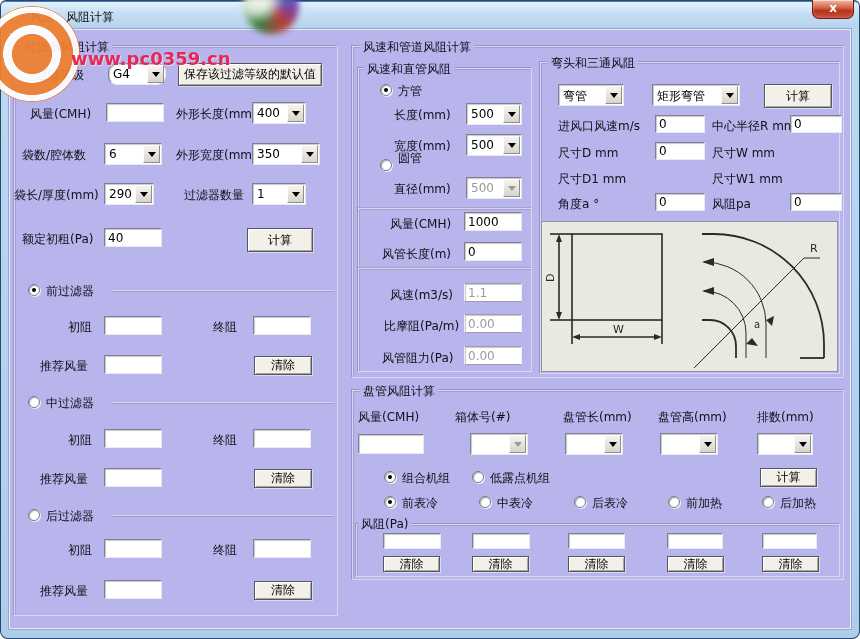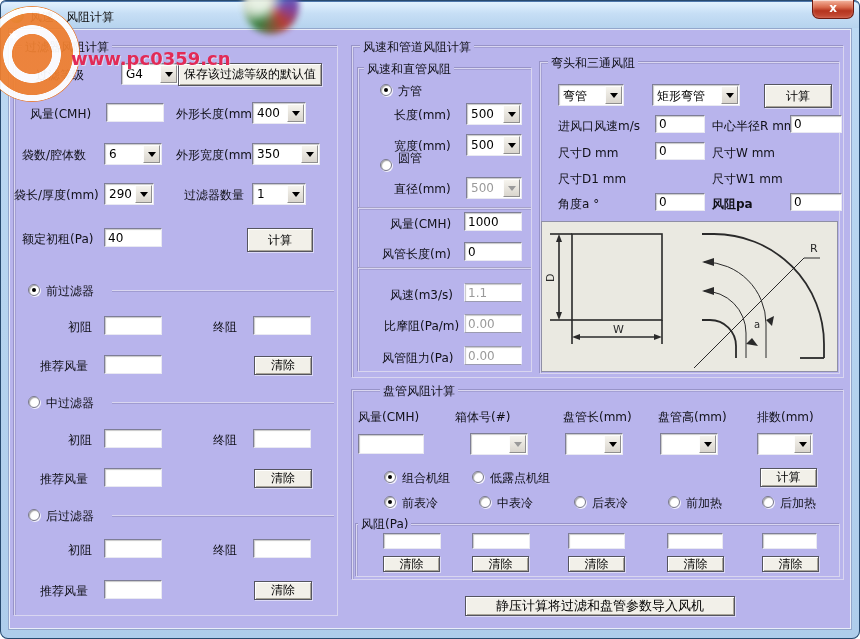--- a/index.html
+++ b/index.html
@@ -91,21 +91,21 @@
     <div class="title-icon"></div>
     <div class="title-text">风速、风阻计算</div>
   </div>
   <div class="close-btn">x</div>
   <div class="client"></div>
 
   <div class="grp" style="left:14px;top:46px;width:324px;height:570px;"></div>
   <div class="cap" style="left:22px;top:40px;">过滤器风阻计算</div>
 
   <div class="lbl" style="left:36px;top:67px;">过滤等级</div>
-  <div class="combo" style="left:121px;top:63px;width:58px;">
+  <div class="combo" style="left:108px;top:63px;width:58px;border-radius:9px;">
     <span class="val">G4</span>
     <span class="cbtn">
         <span class="arr"></span>
       </span>
   </div>
   <div class="btn" style="left:178px;top:63px;width:144px;height:23px;">保存该过滤等级的默认值</div>
 
   <div class="lbl" style="left:30px;top:106px;">风量(CMH)</div>
   <input class="tb" style="left: 106px; top: 103px; width: 58px; height: 19px;" value="">
   <div class="lbl" style="left:176px;top:106px;">外形长度(mm)</div>
@@ -253,21 +253,21 @@
 
   <div class="lbl" style="left:558px;top:145px;">尺寸D mm</div>
   <input class="tb" style="left: 655px; top: 142px; width: 50px; height: 18px;" value="0">
   <div class="lbl" style="left:712px;top:145px;">尺寸W mm</div>
 
   <div class="lbl" style="left:558px;top:171px;">尺寸D1 mm</div>
   <div class="lbl" style="left:712px;top:171px;">尺寸W1 mm</div>
 
   <div class="lbl" style="left:558px;top:196px;">角度a °</div>
   <input class="tb" style="left: 655px; top: 193px; width: 50px; height: 18px;" value="0">
-  <div class="lbl" style="left:712px;top:196px;font-weight:bold;">风阻pa</div>
+  <div class="lbl" style="left:712px;top:196px;">风阻pa</div>
   <input class="tb" style="left: 790px; top: 193px; width: 52px; height: 18px;" value="0">
 
   <div class="diagram">
     <svg width="295" height="149" viewBox="0 0 295 149">
       <g stroke="#2a2a2a" fill="none" stroke-width="1.6">
         <rect x="30" y="12" width="90" height="86"></rect>
         <line x1="30" y1="12" x2="8" y2="12"></line>
         <line x1="30" y1="98" x2="8" y2="98"></line>
         <line x1="17" y1="16" x2="17" y2="94"></line>
         <line x1="30" y1="98" x2="30" y2="122"></line>
@@ -300,21 +300,21 @@
       </g>
       <line x1="262" y1="36" x2="278" y2="36" stroke="#2a2a2a" stroke-width="1"></line>
       <text x="12" y="60" font-size="11" fill="#2a2a2a" transform="rotate(-90 12 60)">D</text>
       <text x="71" y="111" font-size="11" fill="#2a2a2a">W</text>
       <text x="268" y="30" font-size="11" fill="#2a2a2a">R</text>
       <text x="212" y="106" font-size="10" fill="#2a2a2a">a</text>
     </svg>
   </div>
 
   <div class="grp" style="left:352px;top:390px;width:492px;height:190px;"></div>
-  <div class="cap" style="left:380px;top:384px;">盘管风阻计算</div>
+  <div class="cap" style="left:360px;top:384px;">盘管风阻计算</div>
 
   <div class="lbl" style="left:358px;top:409px;">风量(CMH)</div>
   <div class="lbl" style="left:455px;top:409px;">箱体号(#)</div>
   <div class="lbl" style="left:563px;top:409px;">盘管长(mm)</div>
   <div class="lbl" style="left:658px;top:409px;">盘管高(mm)</div>
   <div class="lbl" style="left:757px;top:409px;">排数(mm)</div>
 
   <input class="tb" style="left: 358px; top: 434px; width: 66px; height: 20px;" value="">
   <div class="combo dis" style="left:470px;top:433px;width:58px;">
     <span class="val"></span>
@@ -366,19 +366,18 @@
   <input class="tb" style="left: 568px; top: 533px; width: 57px; height: 16px;" value="">
   <input class="tb" style="left: 667px; top: 533px; width: 56px; height: 16px;" value="">
   <input class="tb" style="left: 762px; top: 533px; width: 55px; height: 16px;" value="">
 
   <div class="btn" style="left:383px;top:556px;width:57px;height:16px;">清除</div>
   <div class="btn" style="left:472px;top:556px;width:57px;height:16px;">清除</div>
   <div class="btn" style="left:568px;top:556px;width:57px;height:16px;">清除</div>
   <div class="btn" style="left:667px;top:556px;width:57px;height:16px;">清除</div>
   <div class="btn" style="left:762px;top:556px;width:57px;height:16px;">清除</div>
 
-  <div class="btn" style="left:465px;top:596px;width:270px;height:20px;font-size:13px;">静压计算将过滤和盘管参数导入风机</div>
 
   <div class="wm wm-logo"></div>
   <div class="wm wm-star">✶</div>
   <div class="wm wm-url">www.pc0359.cn</div>
   <div class="wm wm-ball"></div>
 </div>
 
 </body></html>

